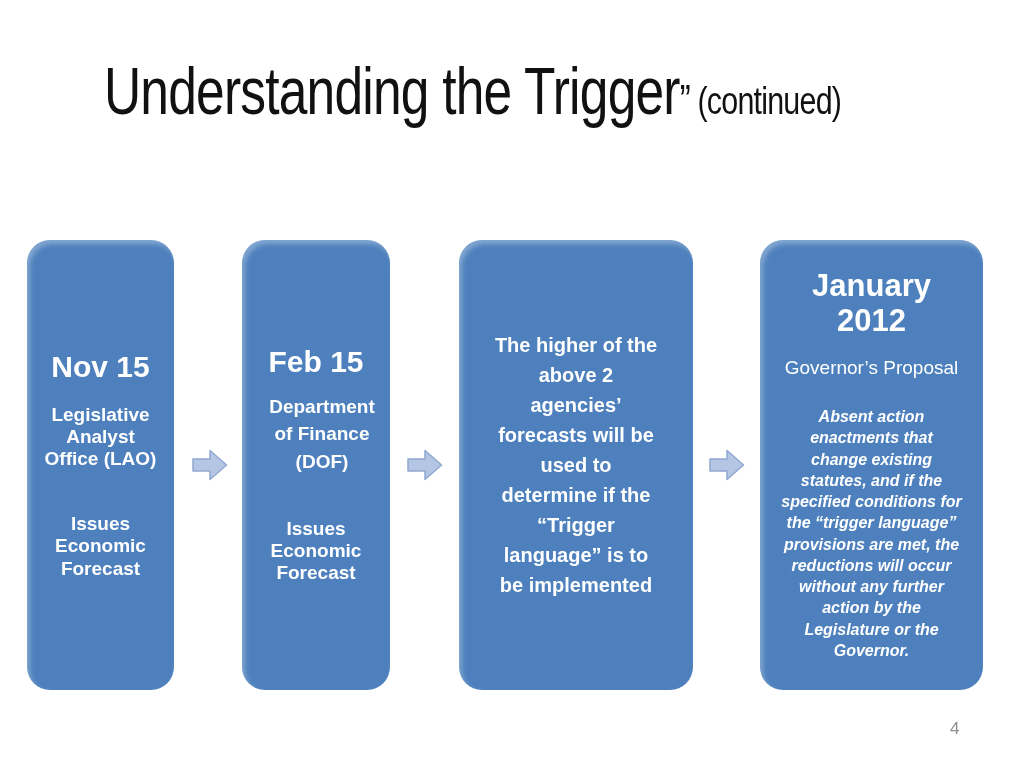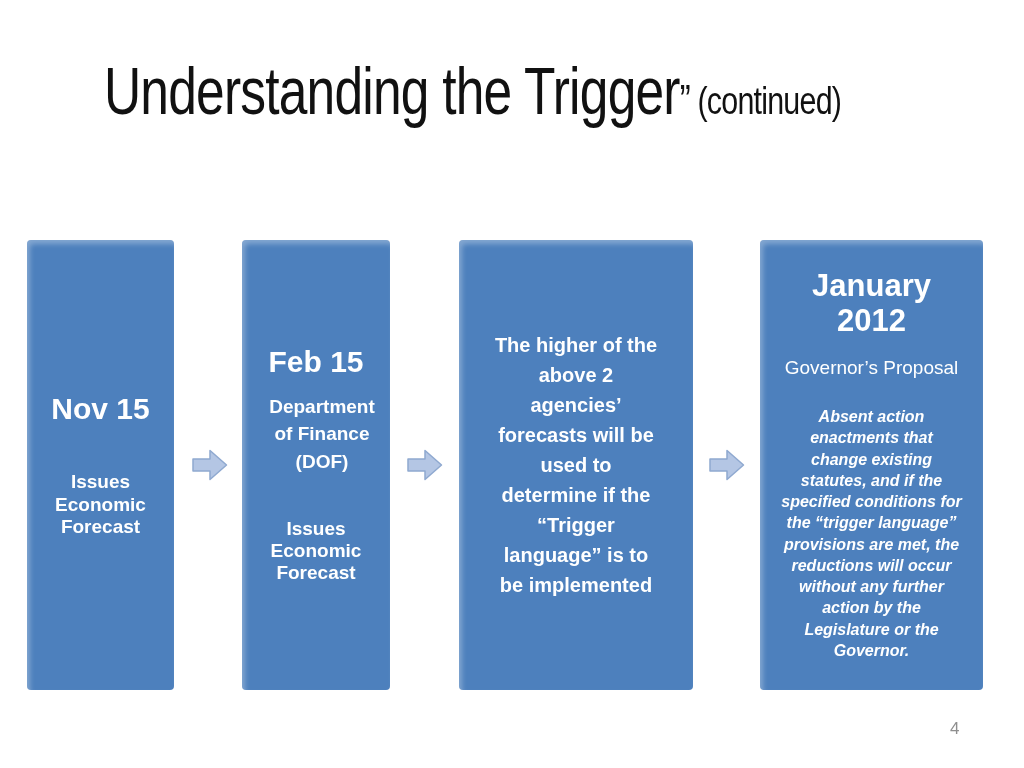--- a/index.html
+++ b/index.html
@@ -33,21 +33,21 @@
   }
   .title-main  { font-size: 66px; }
   .title-quote { font-size: 42px; }
   .title-suffix{ font-size: 39px; }
 
   
   .box {
     position: absolute;
     top: 240px;
     height: 450px;
-    border-radius: 4px;
+    border-radius: 23px;
     background: #4d80bd;
     box-shadow: inset 3px 4px 5px rgba(255,255,255,0.30);
     color: #ffffff;
     display: flex;
     flex-direction: column;
     justify-content: center;
     align-items: center;
     text-align: center;
     box-sizing: border-box;
   }
@@ -117,20 +117,23 @@
 <body>
 
 <div class="slide">
 
   <h1 class="title">
     <span class="title-inner"><span class="title-main">Understanding the Trigger</span><span class="title-quote">”</span><span class="title-suffix"> (continued)</span></span>
   </h1>
 
   <div class="box box1">
     <div class="box-heading">Nov 15</div>
+    <div class="box-body body1">Legislative
+Analyst
+Office (LAO)</div>
     <div class="box-body body2">Issues
 Economic
 Forecast</div>
   </div>
 
   <svg class="arrow arrow1" viewBox="0 0 36 34" xmlns="http://www.w3.org/2000/svg">
     <polygon points="1,11 18,11 18,2.5 34.5,17 18,31.5 18,23 1,23" fill="#b4c6e4" stroke="#8fa9d0" stroke-width="1.5" stroke-linejoin="round"></polygon>
   </svg>
 
   <div class="box box2">

